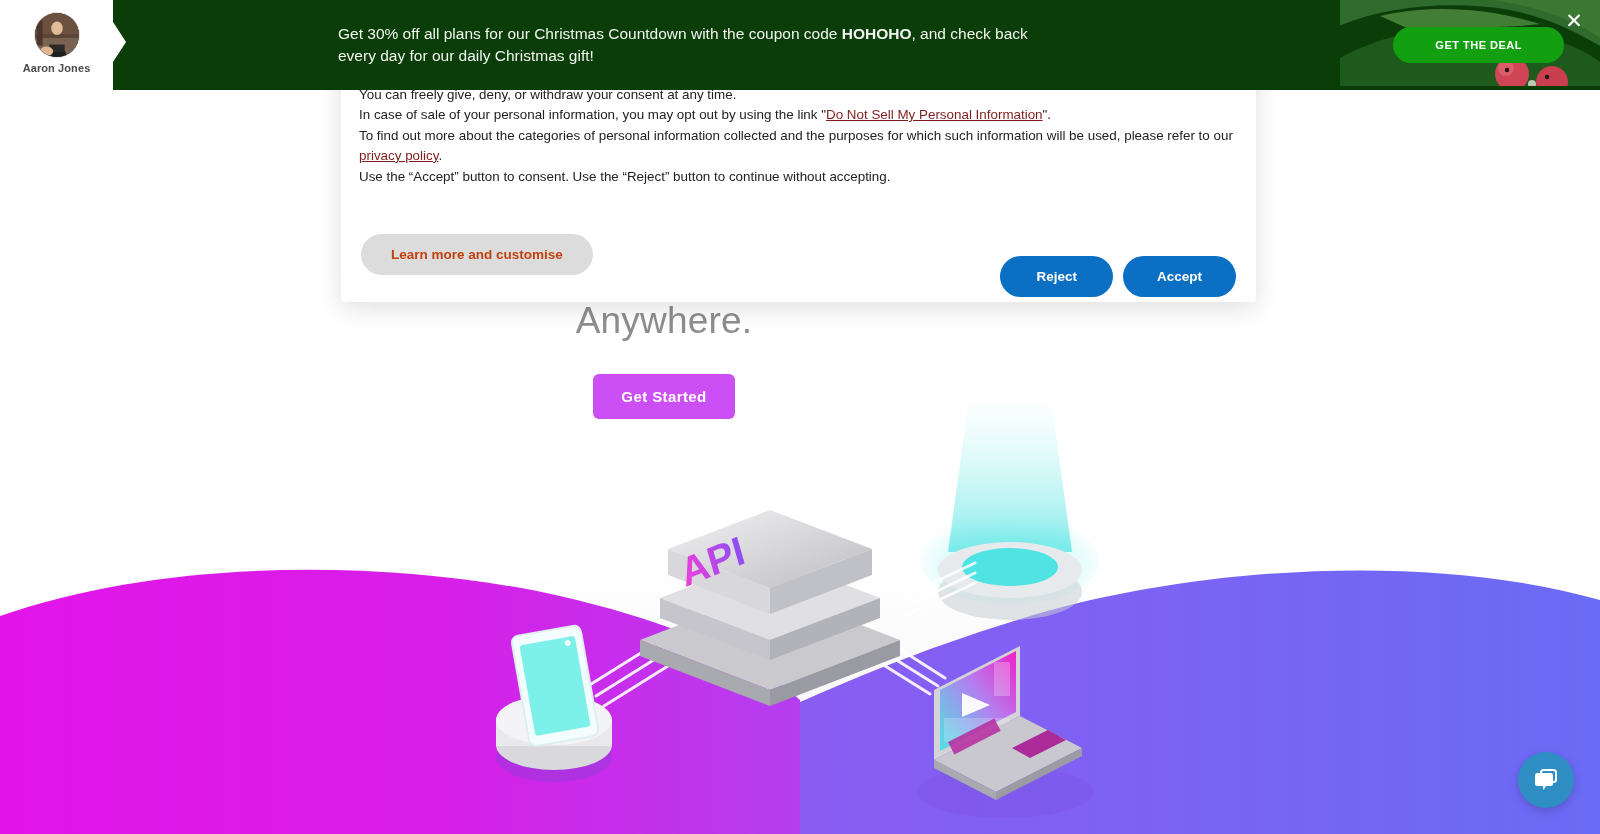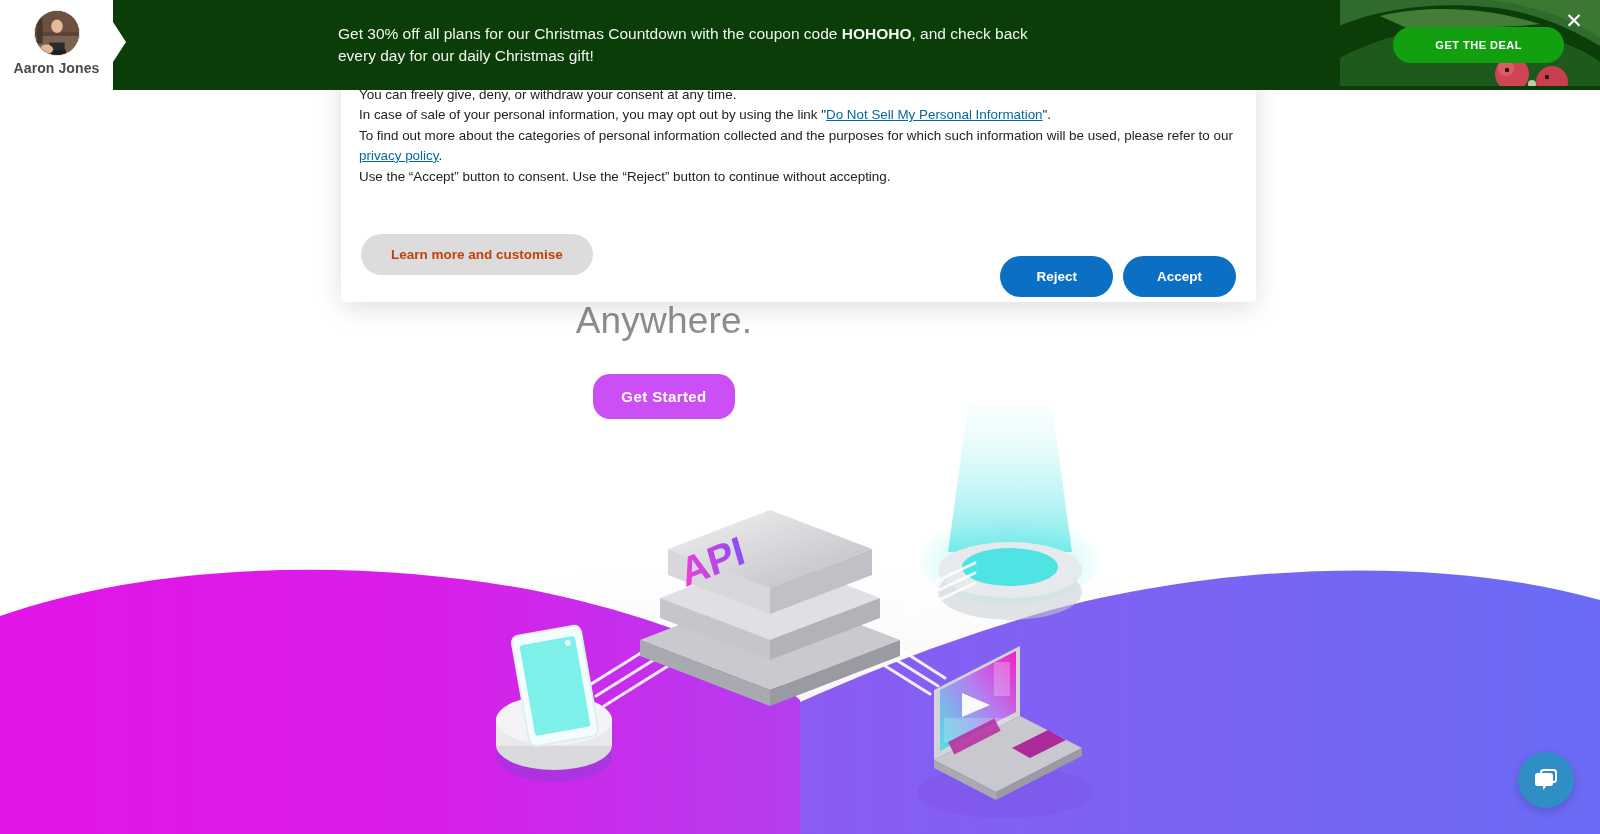--- a/index.html
+++ b/index.html
@@ -21,21 +21,21 @@
   .hero h1 {
     font-size:37px; line-height:1.06; font-weight:400;
     color:#8e8e8e; letter-spacing:.2px;
     max-width:640px; margin:0 auto;
   }
   .hero-cta-wrap { margin-top:34px; }
   .hero-cta {
     display:inline-block; border:0; cursor:pointer;
     background:#cc4ef5; color:#ffffff;
     font-size:15px; font-weight:700; letter-spacing:.4px;
-    padding:14px 28px; border-radius:17px;
+    padding:14px 28px; border-radius:6px;
     font-family:"Liberation Sans", sans-serif;
   }
 
   
   .promo-banner {
     position:absolute; left:113px; top:0; width:1487px; height:90px;
     background:#0b3d09; z-index:40; overflow:hidden;
   }
   .promo-holly { position:absolute; right:0; top:0; width:260px; height:86px; }
   .promo-inner {
@@ -67,40 +67,40 @@
     background:#ffffff; z-index:45;
     display:flex; flex-direction:column; align-items:center; justify-content:center;
     gap:4px;
   }
   .profile-avatar {
     width:46px; height:46px; border-radius:50%; overflow:hidden;
     background:#6b5243; position:relative; border:1px solid #e9e9e9;
   }
   .profile-avatar .av-bg { position:absolute; inset:0; }
   .profile-name {
-    font-size:14px; font-weight:700; color:#4a4a4a; letter-spacing:.1px;
+    font-size:11px; font-weight:700; color:#4a4a4a; letter-spacing:.1px;
     font-family:"Liberation Sans", sans-serif;
   }
   .chip-arrow {
     position:absolute; left:113px; top:22px; width:0; height:0;
     border-top:20px solid transparent; border-bottom:20px solid transparent;
     border-left:13px solid #ffffff; z-index:46;
   }
 
   
   .cookie-dialog {
     position:absolute; left:341px; top:44px; width:915px;
     background:#ffffff; border-radius:4px;
     box-shadow:0 6px 26px rgba(0,0,0,.13);
     z-index:30; padding:20px 18px 5px 18px;
   }
   .cookie-body { font-size:13.4px; line-height:1.47; color:#222222;
     font-family:"Liberation Sans", sans-serif; }
   .cookie-body p { margin:0 0 1px 0; }
-  .cookie-body a { color:#0369a1; text-decoration:underline; cursor:pointer; }
+  .cookie-body a { color:#7f1d1d; text-decoration:underline; cursor:pointer; }
   .cookie-actions {
     display:flex; align-items:center; margin-top:26px; padding:0 2px;
   }
   .btn-learn {
     background:#dcdcdc; color:#c2410c; border:0; cursor:pointer;
     font-size:13.5px; font-weight:700; padding:13px 30px; border-radius:22px;
     font-family:"Liberation Sans", sans-serif;
   }
   .cookie-right { margin-left:auto; display:flex; gap:10px; }
   .btn-reject, .btn-accept {

